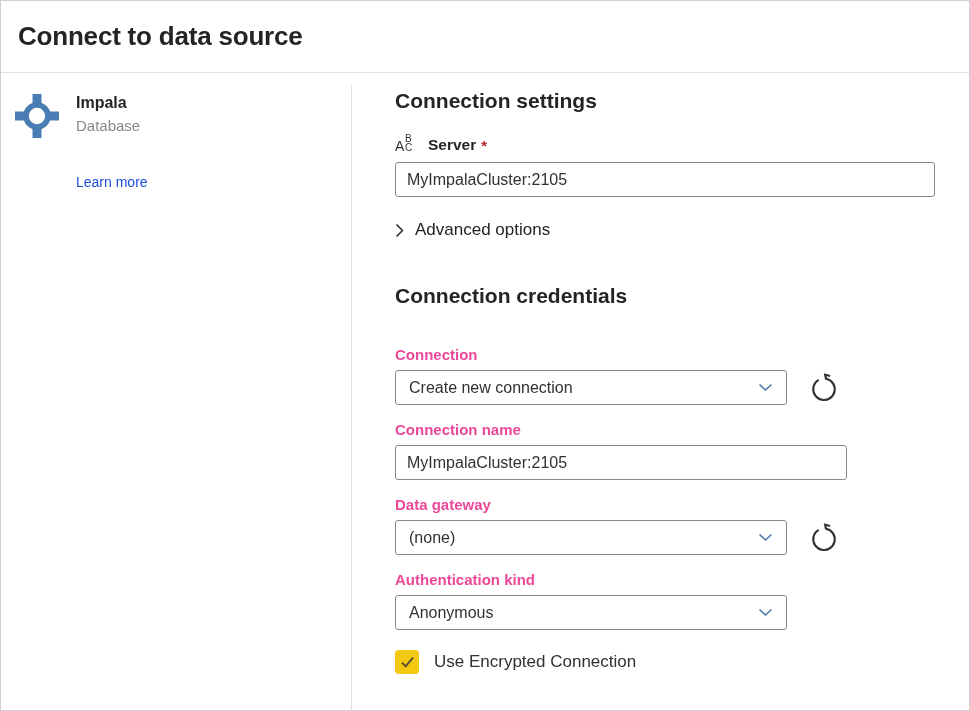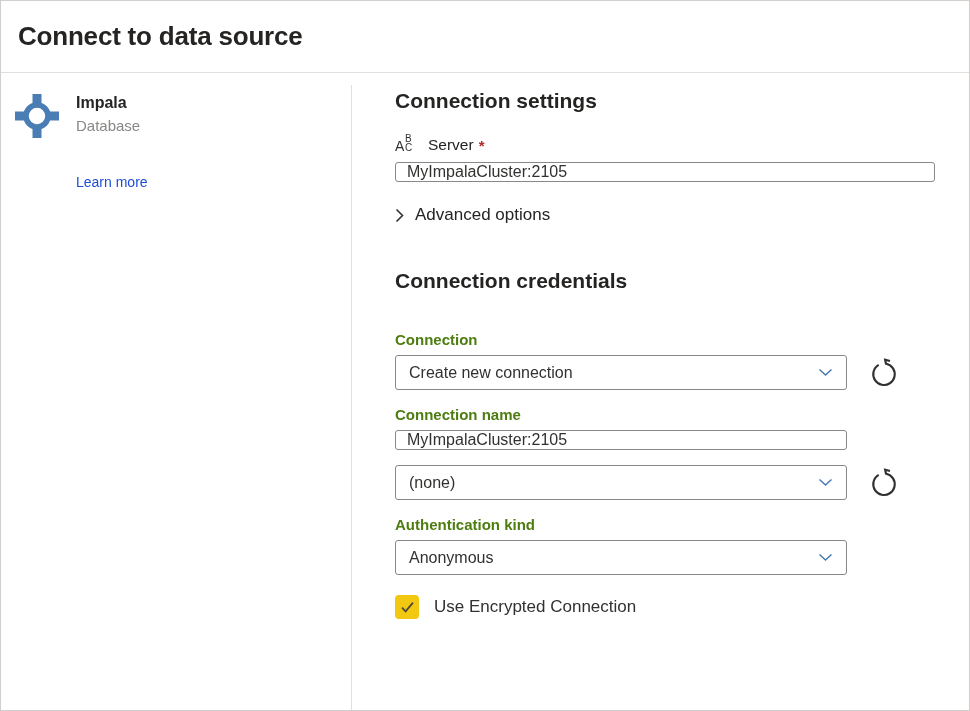--- a/index.html
+++ b/index.html
@@ -45,43 +45,43 @@
     font-size:21px; font-weight:700; color:#252423; line-height:26px;
   }
   .section-heading.first { margin-bottom:20px; }
   .section-heading.creds { margin-top:43px; margin-bottom:36px; }
 
   .label-row { display:flex; align-items:center; margin-bottom:6px; height:22px; }
   .abc-icon { position:relative; width:26px; height:22px; margin-right:7px; color:#323130; }
   .abc-a { position:absolute; left:0; top:5px; font-size:14px; line-height:14px; }
   .abc-b { position:absolute; left:10px; top:0; font-size:10px; line-height:10px; }
   .abc-c { position:absolute; left:10px; top:9px; font-size:10px; line-height:10px; }
-  .field-label-strong { font-size:15.5px; font-weight:400; color:#252423; }
+  .field-label-strong { font-size:15.5px; font-weight:700; color:#252423; }
   .required-mark { color:#b02a30; font-size:15px; margin-left:5px; font-weight:700; }
 
   .text-input {
-    width:100%; height:20px;
+    width:100%; height:35px;
     border:1px solid #8a8886; border-radius:3px;
     font-family:"Liberation Sans", sans-serif;
     font-size:16px; color:#323130;
     padding:0 11px; outline:none; background:#fff;
   }
 
   .advanced-row {
     display:flex; align-items:center; margin-top:23px; cursor:pointer;
   }
   .advanced-chevron { margin-right:11px; display:flex; }
   .advanced-label { font-size:17px; font-weight:400; color:#252423; }
 
   .field { margin-bottom:15px; }
-  .field-label { font-size:15px; font-weight:700; color:#4d7c0f; line-height:20px; margin-bottom:5px; }
+  .field-label { font-size:15px; font-weight:700; color:#ec4899; line-height:20px; margin-bottom:5px; }
   .control-row { display:flex; align-items:center; }
 
   .dropdown {
-    width:452px; height:35px;
+    width:392px; height:35px;
     border:1px solid #8a8886; border-radius:3px;
     background:#fff; cursor:pointer;
     display:flex; align-items:center; justify-content:space-between;
     padding:0 13px;
   }
   .dropdown-value { font-size:16px; color:#323130; }
   .dropdown-chevron { display:flex; }
 
   .text-field-narrow { width:452px; }
 
@@ -185,20 +185,21 @@
       </div>
 
       
       <div class="field">
         <div class="field-label">Connection name</div>
         <input class="text-input text-field-narrow" type="text" value="MyImpalaCluster:2105" style="">
       </div>
 
       
       <div class="field">
+        <div class="field-label">Data gateway</div>
         <div class="control-row">
           <div class="dropdown">
             <span class="dropdown-value">(none)</span>
             <span class="dropdown-chevron">
               <svg width="15" height="9" viewBox="0 0 15 9">
                 <polyline points="1.5,1.5 7.5,7 13.5,1.5" fill="none" stroke="#4a78ae" stroke-width="1.5"></polyline>
               </svg>
             </span>
           </div>
           <button class="refresh-button">

